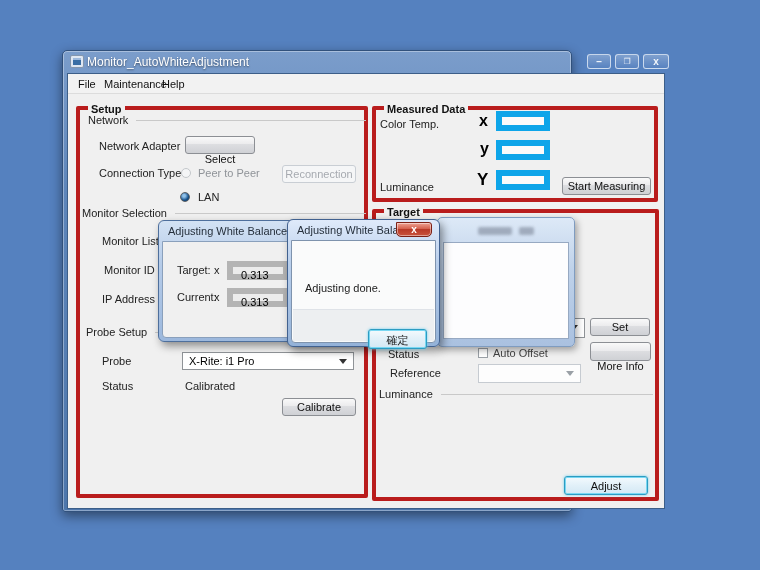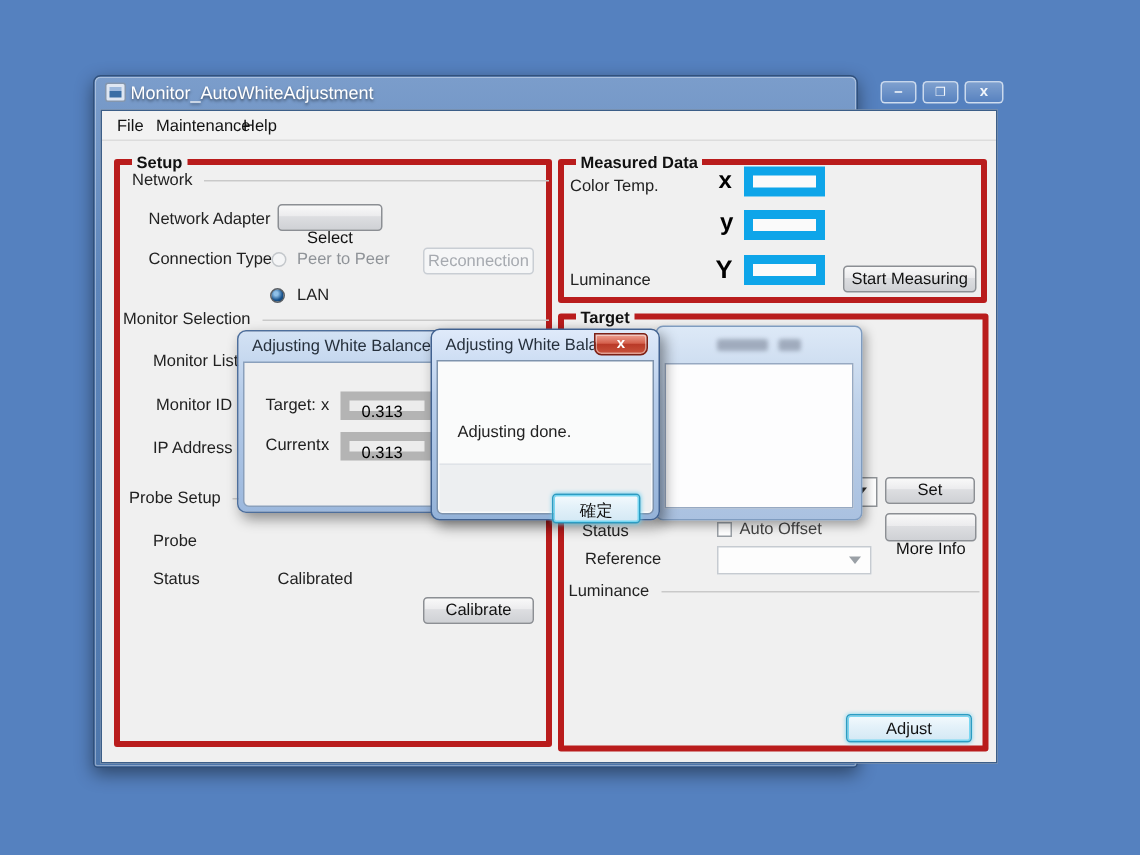--- a/index.html
+++ b/index.html
@@ -122,20 +122,24 @@
       </div>
       <span class="lbl" style="left:34px; top:161px;">Monitor List</span>
       <span class="lbl" style="left:20px; top:190px;margin-left:16px;">Monitor ID</span>
       <span class="lbl" style="left:34px; top:219px;">IP Address</span>
 
       <div class="sect" style="left:18px; top:252px; width:280px;">
         <span>Probe Setup</span>
           <div class="ln"></div>
       </div>
       <span class="lbl" style="left:34px; top:281px;">Probe</span>
+      <div class="dropdown" style="left:114px; top:278px; width:172px; height:18px;">
+        <span>X-Rite: i1 Pro</span>
+        <span class="dd-arrow"></span>
+      </div>
       <span class="lbl" style="left:34px; top:306px;">Status</span>
       <span class="lbl" style="left:117px; top:306px;">Calibrated</span>
       <div class="btn" style="left:214px; top:324px; width:74px; height:18px; padding-top:2px;">Calibrate</div>
 
       <div class="groupbox" style="left:304px; top:32px; width:286px; height:96px;">
         <span class="grouplabel">Measured Data</span>
       </div>
       <span class="lbl" style="left:312px; top:44px;">Color Temp.</span>
       <span class="bigxy" style="left:411px; top:38px; font-size:16px;">x</span>
       <div class="field" style="left:428px; top:37px; width:54px; height:20px;"></div>

